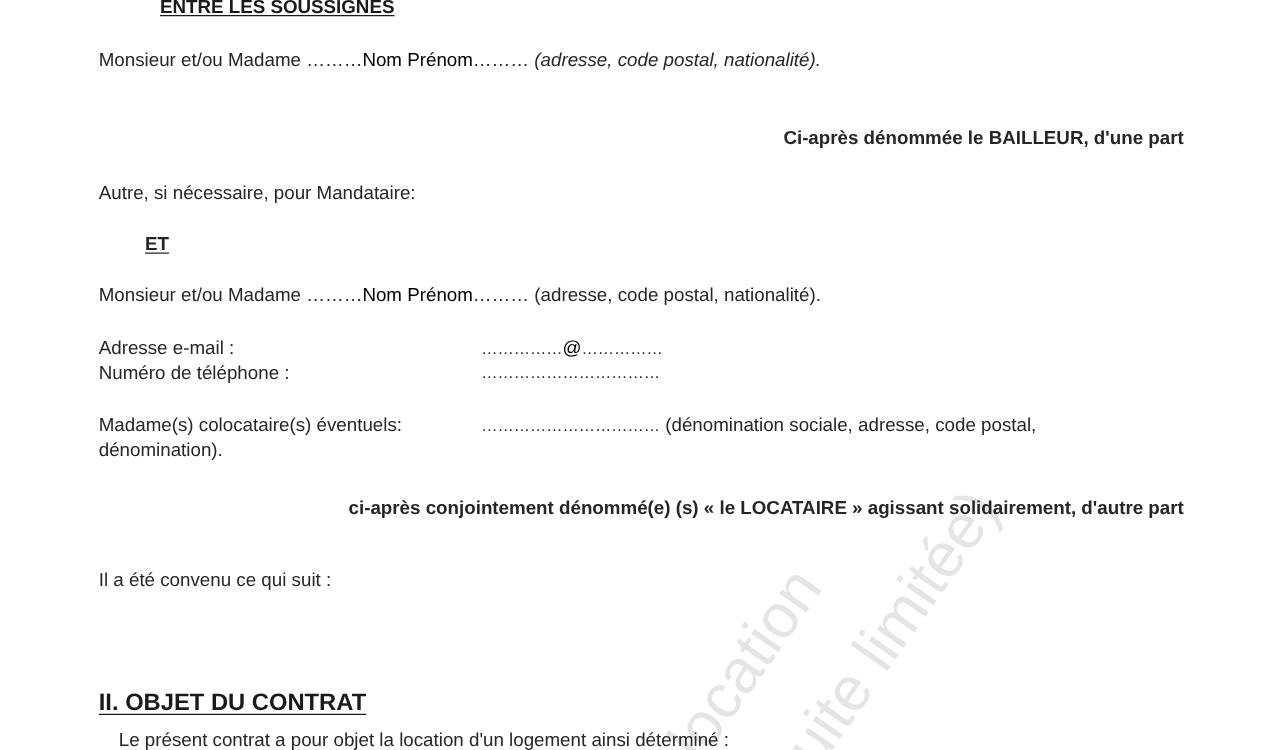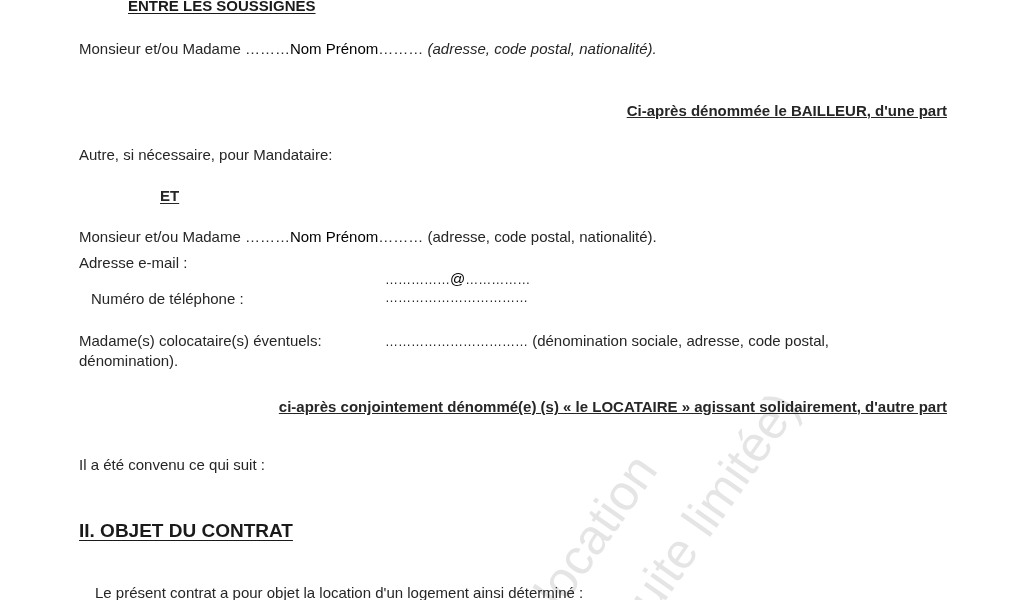--- a/index.html
+++ b/index.html
@@ -5,25 +5,25 @@
   html, body { margin: 0; padding: 0; }
   body {
     width: 1024px; height: 600px; overflow: hidden;
     background: #ffffff;
     position: relative;
     font-family: "Liberation Sans", sans-serif;
     color: #262626;
     font-size: 15px;
   }
   .abs { position: absolute; white-space: nowrap; }
-  .bold { font-weight: bold; text-decoration: underline; }
+  .bold { font-weight: bold; }
   .under { text-decoration: underline; text-underline-offset: 2px; }
   .red { color: #000000; }
   .ital { font-style: italic; }
-  .section-title { font-size: 19px; font-weight: bold; text-decoration: underline; text-underline-offset: 3px; color: #1a1a1a; }
+  .section-title { font-size: 19px; font-weight: bold; text-decoration: underline; text-underline-offset: 3px; color: #1a1a1a; margin-top: 32px; }
   .watermark {
     position: absolute;
     color: rgba(180,180,180,0.35);
     font-family: "Liberation Sans", sans-serif;
     font-size: 50px;
     transform-origin: left bottom;
     white-space: nowrap;
     pointer-events: none;
   }
 </style>
@@ -37,33 +37,33 @@
 
 <div class="abs" style="left:79px; top:40px;">
   <span>Monsieur et/ou Madame ………</span><span class="red">Nom Prénom</span><span>………</span>
   <span class="ital">(adresse, code postal, nationalité).</span>
 </div>
 
 <div class="abs bold" style="right:77px; top:102px;">Ci-après dénommée le BAILLEUR, d'une part</div>
 
 <div class="abs" style="left:79px; top:146px;">Autre, si nécessaire, pour Mandataire:</div>
 
-<div class="abs bold under" style="left:116px; top:187px;margin-left:44px;">ET</div>
+<div class="abs bold under" style="left:116px; top:187px;">ET</div>
 
 <div class="abs" style="left:79px; top:228px;">
   <span>Monsieur et/ou Madame ………</span><span class="red">Nom Prénom</span><span>………</span>
   <span>(adresse, code postal, nationalité).</span>
 </div>
 
-<div class="abs" style="left:79px; top:254px;">Adresse e-mail :</div>
+<div class="abs" style="left:79px; top:270px;">Adresse e-mail :</div>
 <div class="abs" style="left:385px; top:270px; font-size:13px;">
   <span>……………</span><span class="red" style="font-size:15px;">@</span><span>……………</span>
 </div>
 
-<div class="abs" style="left:91px; top:290px;text-align:center;">Numéro de téléphone :</div>
+<div class="abs" style="left:79px; top:290px;text-align:center;">Numéro de téléphone :</div>
 <div class="abs" style="left:385px; top:290px; font-size:13px;">……………………………</div>
 
 <div class="abs" style="left:79px; top:332px;">Madame(s) colocataire(s) éventuels:</div>
 <div class="abs" style="left:385px; top:332px;">
   <span style="font-size:13px;">……………………………</span>
   <span>(dénomination sociale, adresse, code postal,</span>
 </div>
 <div class="abs" style="left:79px; top:352px;">dénomination).</div>
 
 <div class="abs bold" style="right:77px; top:398px;margin-left:20px;">ci-après conjointement dénommé(e) (s) « le LOCATAIRE » agissant solidairement, d'autre part</div>

